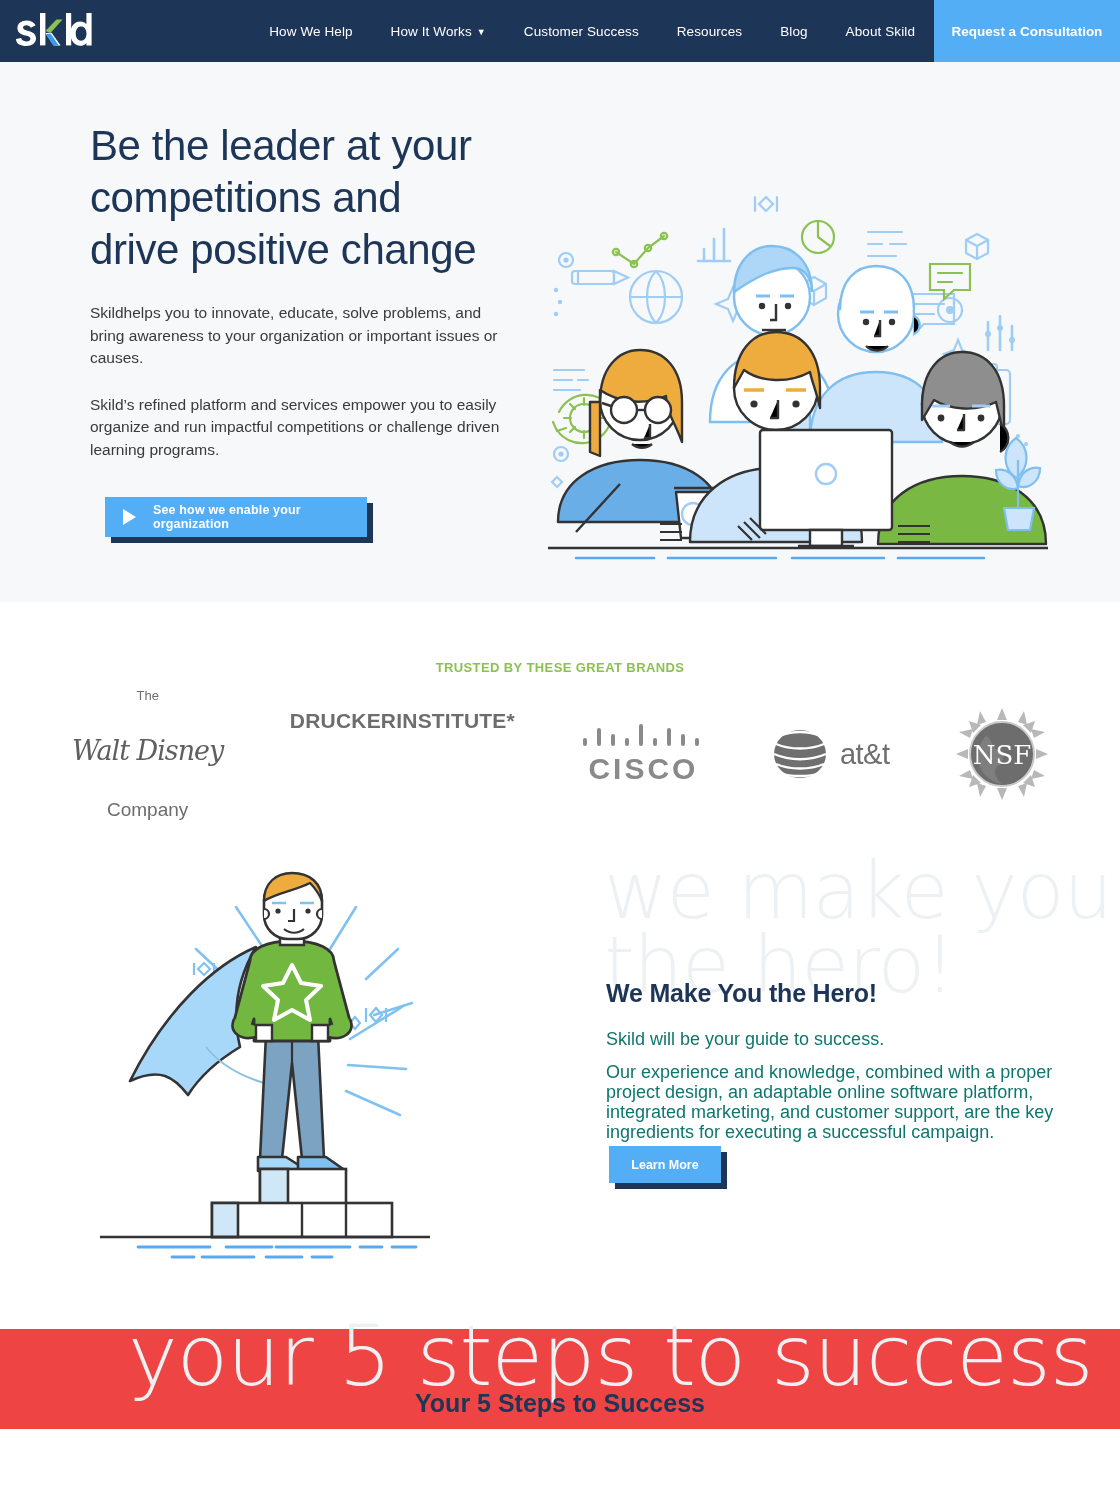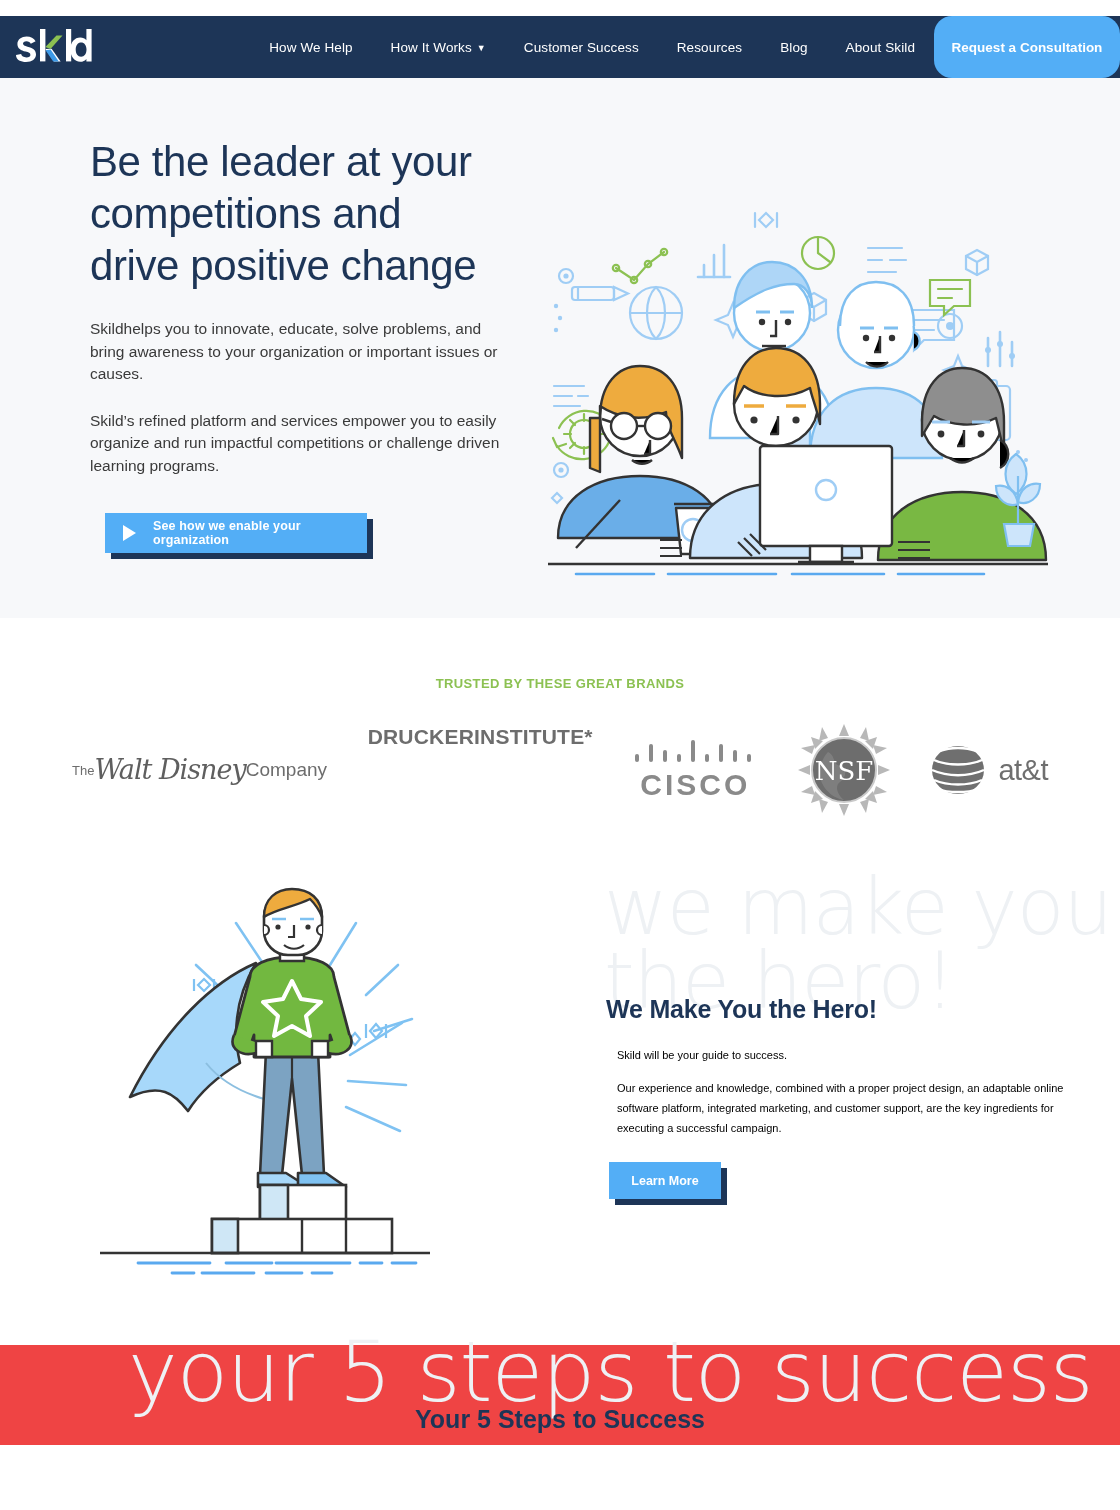--- a/index.html
+++ b/index.html
@@ -8,36 +8,36 @@
     font-family: "Liberation Sans", sans-serif;
     background:#ffffff;
     color:#333;
     -webkit-font-smoothing:antialiased;
   }
   .page { width:1120px; position:relative; overflow:hidden; }
 
   
   .header {
     height:62px; background:#1d3557; display:flex; align-items:stretch;
-    position:relative; z-index:30;margin-top:16px;
+    position:relative; z-index:30;
   }
   .logo-wrap { display:flex; align-items:center; padding-left:14px; }
   .logo { position:relative; width:78px; height:40px; }
   .logo svg { display:block; }
   .nav { flex:1; display:flex; align-items:center; justify-content:flex-end; }
   .nav-item {
     color:#fff; font-size:13.5px; padding:0 19px; letter-spacing:.1px;
     white-space:nowrap; display:flex; align-items:center; height:62px;
     cursor:pointer;
   }
   .caret { margin-left:5px; font-size:9px; line-height:1; transform:translateY(1px); }
   .cta-nav {
     background:#53aef6; color:#fff; font-size:13.5px; font-weight:bold;
     display:flex; align-items:center; justify-content:center;
-    width:186px; height:62px; cursor:pointer; white-space:nowrap;border-radius:18px;
+    width:186px; height:62px; cursor:pointer; white-space:nowrap;
   }
 
   
   .hero { background:#f7f8fa; height:540px; position:relative; }
   .hero-inner { width:1120px; position:relative; height:540px; }
   .hero-text { position:absolute; left:90px; top:58px; width:440px; }
   .hero-h1 {
     font-size:42px; line-height:52px; font-weight:normal; color:#1d3557;
     letter-spacing:-.4px;
   }
@@ -66,21 +66,21 @@
   .brands-title {
     text-align:center; color:#8cc152; font-size:13px; font-weight:bold;
     letter-spacing:.4px;
   }
   .brand-row {
     display:flex; align-items:center; justify-content:space-between;
     padding:34px 72px 0 72px;
   }
   .brand { flex:0 0 auto; display:flex; align-items:center; justify-content:center;
            height:90px; filter:grayscale(1); }
-  .brand-disney { flex-direction:row; color:#6d6d6d; }
+  .brand-disney { flex-direction:column; color:#6d6d6d;gap:33px; }
   .disney-the { font-size:13px; font-family:"Liberation Sans",sans-serif; }
   .disney-walt {
     font-family:"DejaVu Serif", serif; font-style:italic; font-size:27px;
     letter-spacing:-1px; color:#5f5f5f; line-height:30px;
   }
   .disney-co { font-size:19px; color:#6d6d6d; }
   .brand-drucker {
     flex-direction:row; align-items:flex-start; color:#6d6d6d;
     font-weight:bold; font-size:21px; line-height:24px; letter-spacing:.2px;
   }
@@ -96,21 +96,21 @@
   .watermark {
     position:absolute; font-size:78px; line-height:74px; color:#eef1f4;
     font-weight:300; white-space:pre; letter-spacing:-1px; pointer-events:none;
     font-family:"DejaVu Sans", sans-serif;
   }
   .wm-hero { left:568px; top:-5px; }
   .maker-h2 {
     position:absolute; top:120px; left:0; font-size:25px; font-weight:bold;
     color:#1d3557; letter-spacing:-.2px;
   }
-  .maker-p { position:absolute; left:11px; font-size:11px; line-height:20px; color:#000000; }
+  .maker-p { position:absolute; left:0; font-size:18px; line-height:20px; color:#0f766e; }
   .maker-p1 { top:170px; }
   .maker-p2 { top:203px; width:472px; }
   .btn-learn {
     position:absolute; top:287px; left:3px; height:37px; width:112px;
     display:flex; align-items:center; justify-content:center; font-size:12.5px;
   }
 
   
   .steps { position:relative; background:#ef4444; height:100px; }
   .wm-steps { left:128px; top:-10px; font-size:84px; }
@@ -403,20 +403,36 @@
             <rect x="30" y="12" width="4" height="12" rx="2"></rect>
             <rect x="44" y="16" width="4" height="8" rx="2"></rect>
             <rect x="58" y="2" width="4" height="22" rx="2"></rect>
             <rect x="72" y="16" width="4" height="8" rx="2"></rect>
             <rect x="86" y="6" width="4" height="18" rx="2"></rect>
             <rect x="100" y="12" width="4" height="12" rx="2"></rect>
             <rect x="114" y="16" width="4" height="8" rx="2"></rect>
           </g>
         </svg>
         <span class="cisco-word">CISCO</span>
+      </div>
+
+      <div class="brand brand-att">
+        <svg width="56" height="56" viewBox="0 0 56 56">
+          <g fill="#6f6f6f">
+            <ellipse cx="28" cy="28" rx="26" ry="24"></ellipse>
+          </g>
+          <g stroke="#ffffff" stroke-width="2.4" fill="none">
+            <path d="M4 18 c14 6 34 6 48 0"></path>
+            <path d="M2 28 c16 7 36 7 52 0"></path>
+            <path d="M4 38 c14 6 34 6 48 0"></path>
+            <path d="M8 47 c10 4 30 4 40 0"></path>
+            <path d="M10 9 c10 -4 26 -4 36 0"></path>
+          </g>
+        </svg>
+        <span class="att-word">at&amp;t</span>
       </div>
 
       <div class="brand">
         <svg width="92" height="92" viewBox="0 0 92 92">
           <g fill="#b8b8b8">
             <g>
               <path d="M46 0 l5 12 l-10 0 z"></path>
                 <path d="M46 92 l5 -12 l-10 0 z"></path>
               <path d="M0 46 l12 5 l0 -10 z"></path>
                 <path d="M92 46 l-12 5 l0 -10 z"></path>
@@ -434,36 +450,20 @@
                 <path d="M3 24 l11 6 l3 -9 z"></path>
             </g>
           </g>
           <circle cx="46" cy="46" r="32" fill="#6d6d6d"></circle>
           <circle cx="46" cy="46" r="32" fill="none" stroke="#c9c9c9" stroke-width="2"></circle>
           <path d="M30 28 c8 4 4 12 12 14 c8 2 6 12 0 16 c-6 4 -2 14 4 18 c-14 -2 -26 -16 -24 -30 c1 -8 4 -14 8 -18 z" fill="#8a8a8a" opacity=".6"></path>
           <text x="46" y="56" font-family="DejaVu Serif, serif" font-size="26" fill="#ffffff" text-anchor="middle">NSF</text>
         </svg>
       </div>
 
-      <div class="brand brand-att">
-        <svg width="56" height="56" viewBox="0 0 56 56">
-          <g fill="#6f6f6f">
-            <ellipse cx="28" cy="28" rx="26" ry="24"></ellipse>
-          </g>
-          <g stroke="#ffffff" stroke-width="2.4" fill="none">
-            <path d="M4 18 c14 6 34 6 48 0"></path>
-            <path d="M2 28 c16 7 36 7 52 0"></path>
-            <path d="M4 38 c14 6 34 6 48 0"></path>
-            <path d="M8 47 c10 4 30 4 40 0"></path>
-            <path d="M10 9 c10 -4 26 -4 36 0"></path>
-          </g>
-        </svg>
-        <span class="att-word">at&amp;t</span>
-      </div>
-
     </div>
   </div>
 
   <div class="maker">
 
     <div class="watermark wm-hero">we make you
 the hero!</div>
 
     <div class="maker-art">
       <svg width="400" height="400" viewBox="0 0 400 400">

